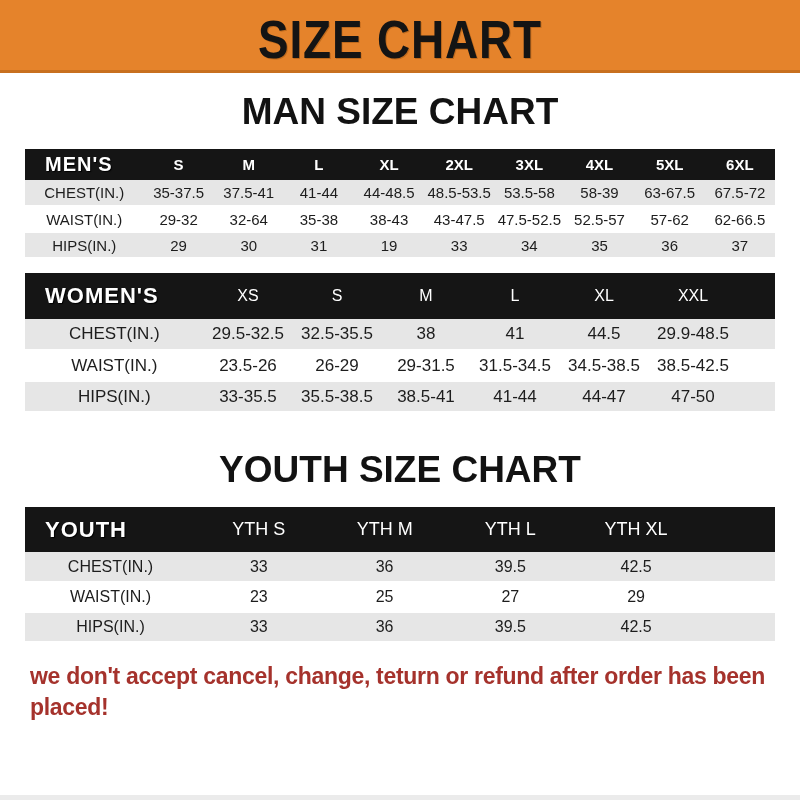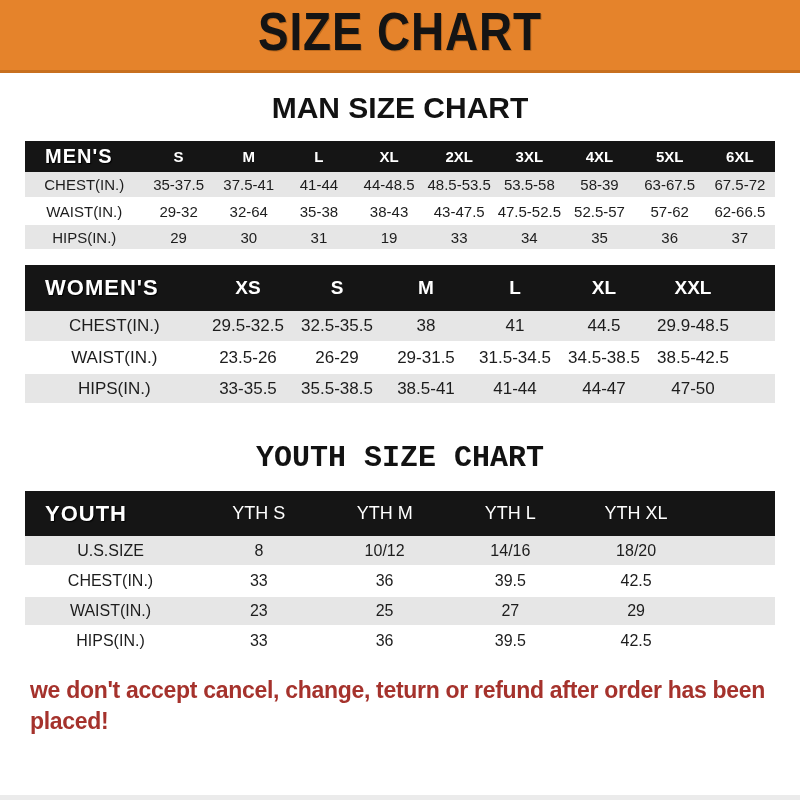--- a/index.html
+++ b/index.html
@@ -4,56 +4,56 @@
 <style>
   html,body{margin:0;padding:0;}
   body{
     width:800px;height:800px;overflow:hidden;background:#ffffff;
     font-family:"Liberation Sans","DejaVu Sans",sans-serif;
     position:relative;
   }
   
   .banner{
     height:70px;background:#E5832B;border-bottom:3px solid #c8701f;
-    display:flex;align-items:flex-start;justify-content:center;
+    display:flex;align-items:flex-end;justify-content:center;
   }
   .banner h1{
     margin:0;color:#141414;font-size:54px;font-weight:bold;
     letter-spacing:1px;transform:scaleX(.85);white-space:nowrap;
     text-shadow:1px 1px 0 rgba(120,60,0,.35);
   }
   
   .section-heading{
-    text-align:center;color:#121212;font-size:30px;font-weight:bold;
+    text-align:center;color:#121212;font-size:37px;font-weight:bold;
     letter-spacing:0px;margin:0;white-space:nowrap;
   }
   .heading-man{margin-top:18px;}
   .heading-women{margin-top:26px;}
-  .heading-youth{margin-top:36px;font-family:Liberation Mono, monospace;}
+  .heading-youth{margin-top:36px;}
   
   table.size-table{
     width:750px;margin:14px auto 0 auto;border-collapse:collapse;
     table-layout:fixed;
   }
   table.men{margin-top:16px;}
   table.youth{margin-top:16px;}
   thead tr{background:#151515;color:#ffffff;}
   .men  thead tr{height:31px;}
   .women thead tr{height:46px;}
   .youth thead tr{height:45px;}
   th.lbl-cell{
     text-align:left;padding-left:20px;font-weight:bold;
     letter-spacing:1px;text-shadow:1px 1px 1px #000;
   }
   .men  th.lbl-cell{font-size:20px;width:13%;}
   .women th.lbl-cell{font-size:22px;width:21%;margin-left:19px;}
   .youth th.lbl-cell{font-size:22px;width:20%;}
   th.size-cell{text-align:center;font-weight:bold;}
   .men  th.size-cell{font-size:15px;}
-  .women th.size-cell{font-size:19px;font-weight:bold;width:11.6%;}
+  .women th.size-cell{font-size:16px;font-weight:normal;width:11.6%;}
   .youth th.size-cell{font-size:18px;font-weight:normal;width:16.5%;}
   th.pad-cell,td.pad-cell{background:inherit;}
   tbody tr{color:#1d1d1d;}
   tbody tr:nth-child(odd){background:#E6E6E6;}
   tbody tr:nth-child(even){background:#ffffff;}
   .men  tbody tr{height:26px;font-size:15px;}
   .women tbody tr{height:31px;font-size:17px;}
   .youth tbody tr{height:30px;font-size:16px;}
   td.row-label{text-align:center;}
   td.val-cell{text-align:center;}
@@ -193,28 +193,20 @@
           <th class="lbl-cell">YOUTH</th>
           <th class="size-cell">YTH S</th>
           <th class="size-cell">YTH M</th>
           <th class="size-cell">YTH L</th>
           <th class="size-cell">YTH XL</th>
           <th class="pad-cell"></th>
         </tr>
       </thead>
     <tbody>
         <tr>
-          <td class="row-label">U.S.SIZE</td>
-          <td class="val-cell">8</td>
-          <td class="val-cell">10/12</td>
-          <td class="val-cell">14/16</td>
-          <td class="val-cell">18/20</td>
-          <td class="pad-cell"></td>
-        </tr>
-        <tr>
           <td class="row-label">CHEST(IN.)</td>
           <td class="val-cell">33</td>
           <td class="val-cell">36</td>
           <td class="val-cell">39.5</td>
           <td class="val-cell">42.5</td>
           <td class="pad-cell"></td>
         </tr>
         <tr>
           <td class="row-label">WAIST(IN.)</td>
           <td class="val-cell">23</td>

